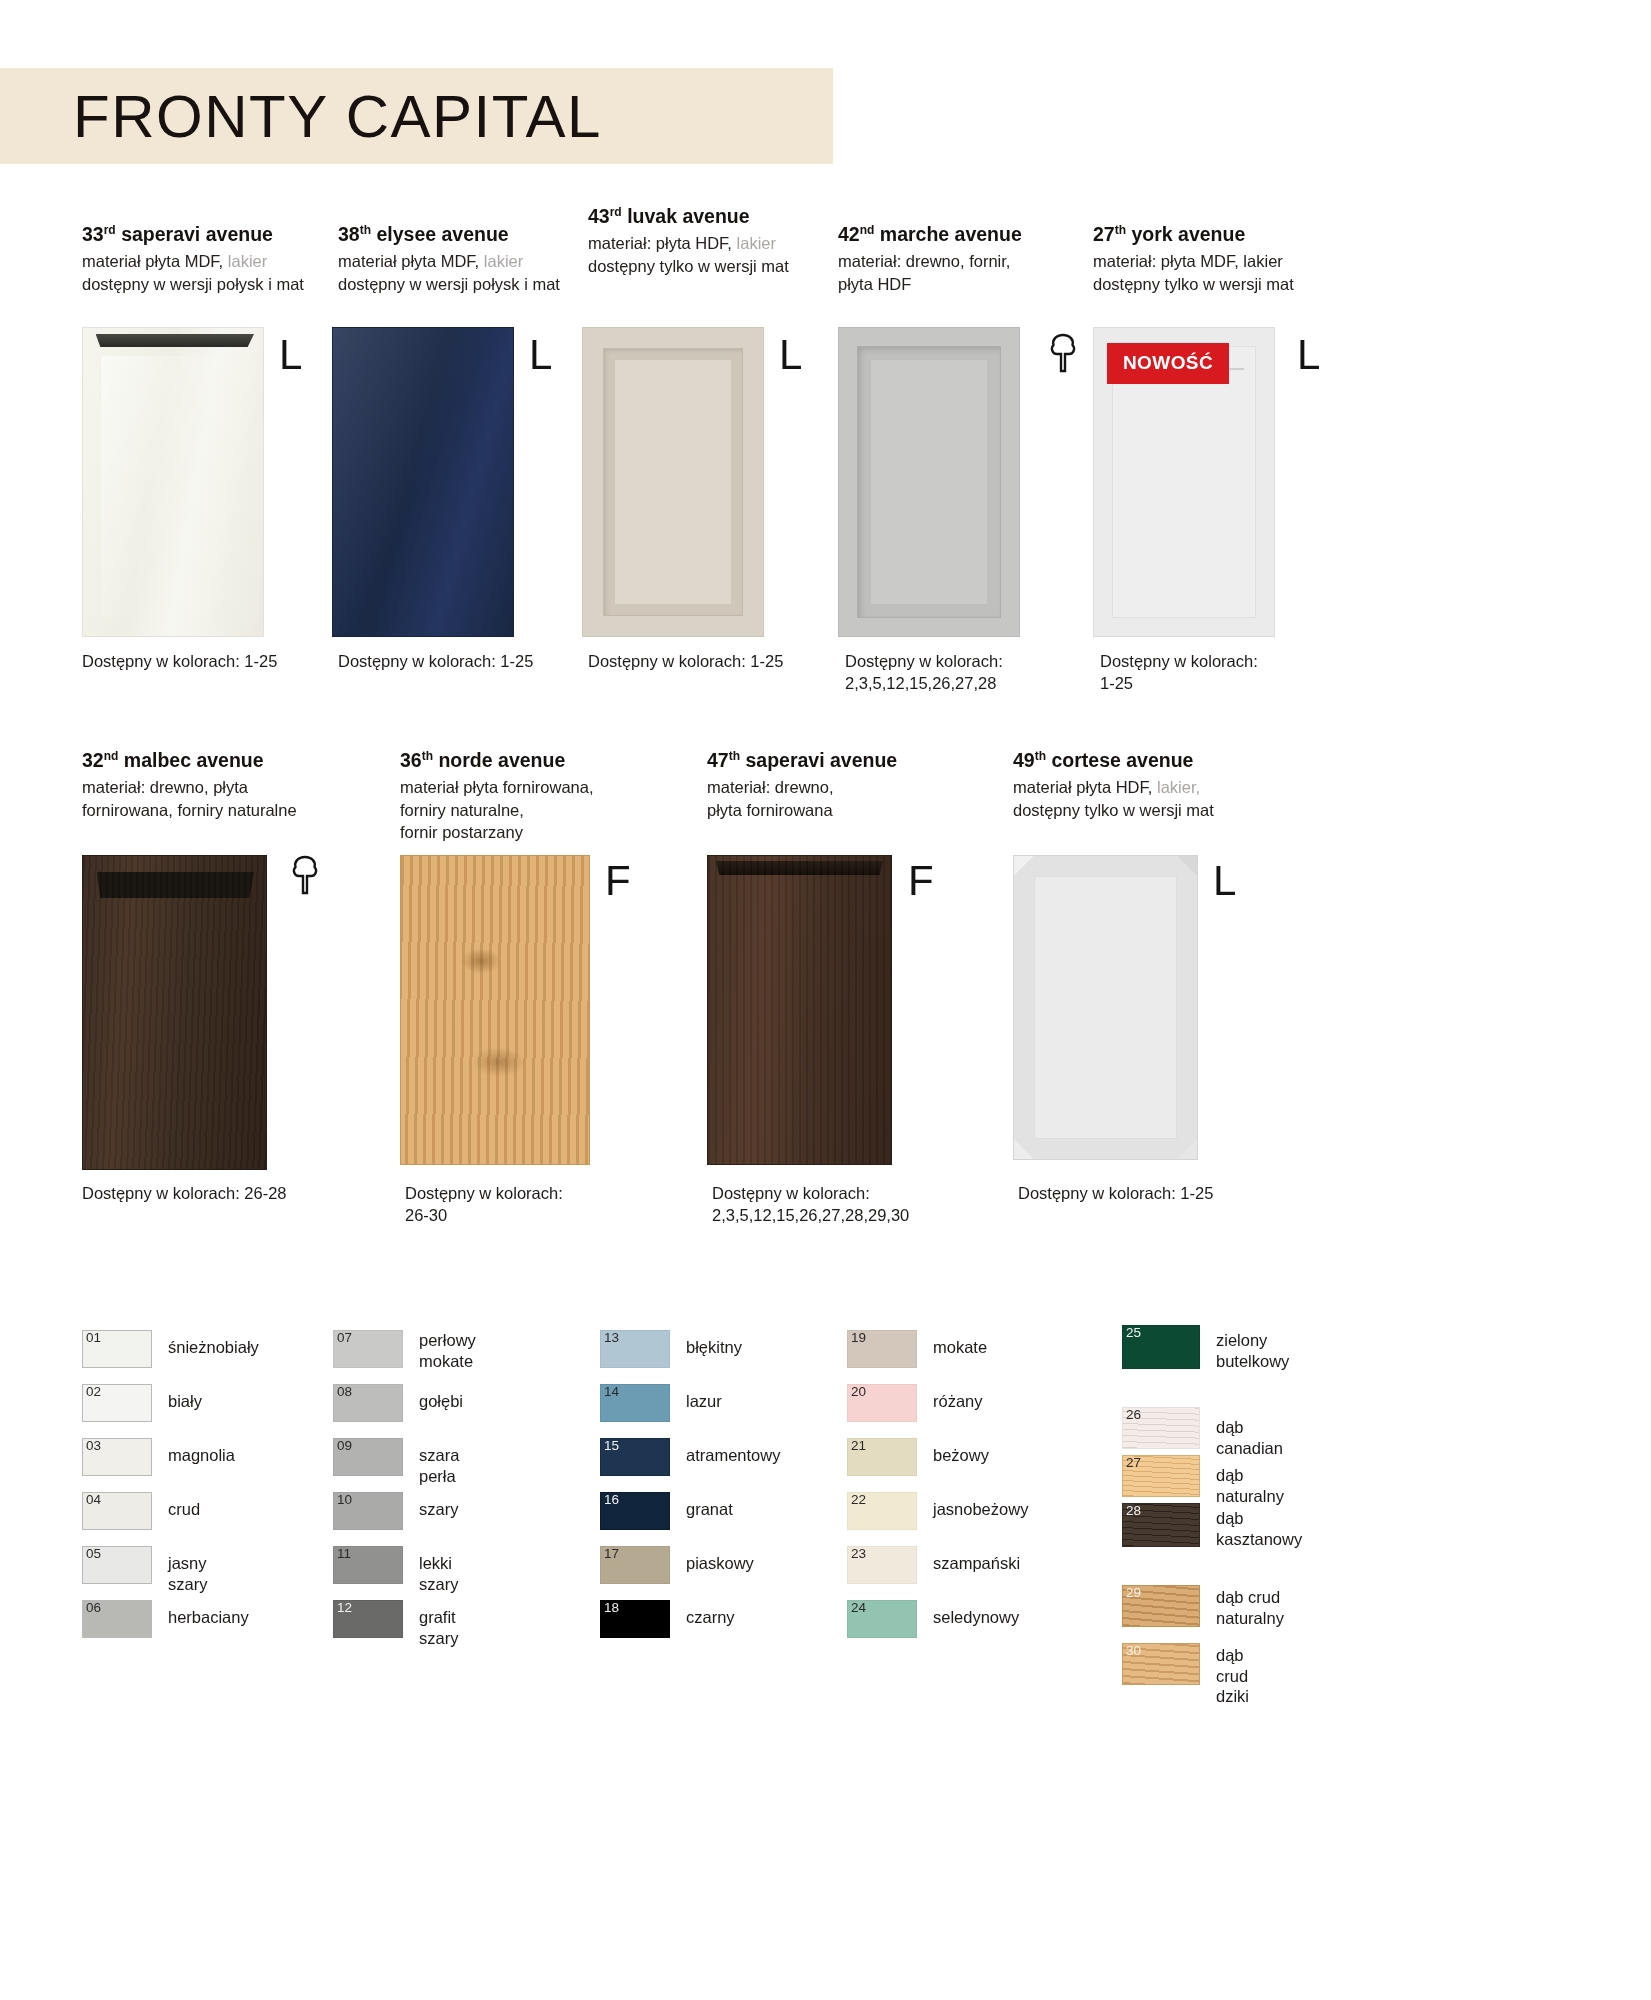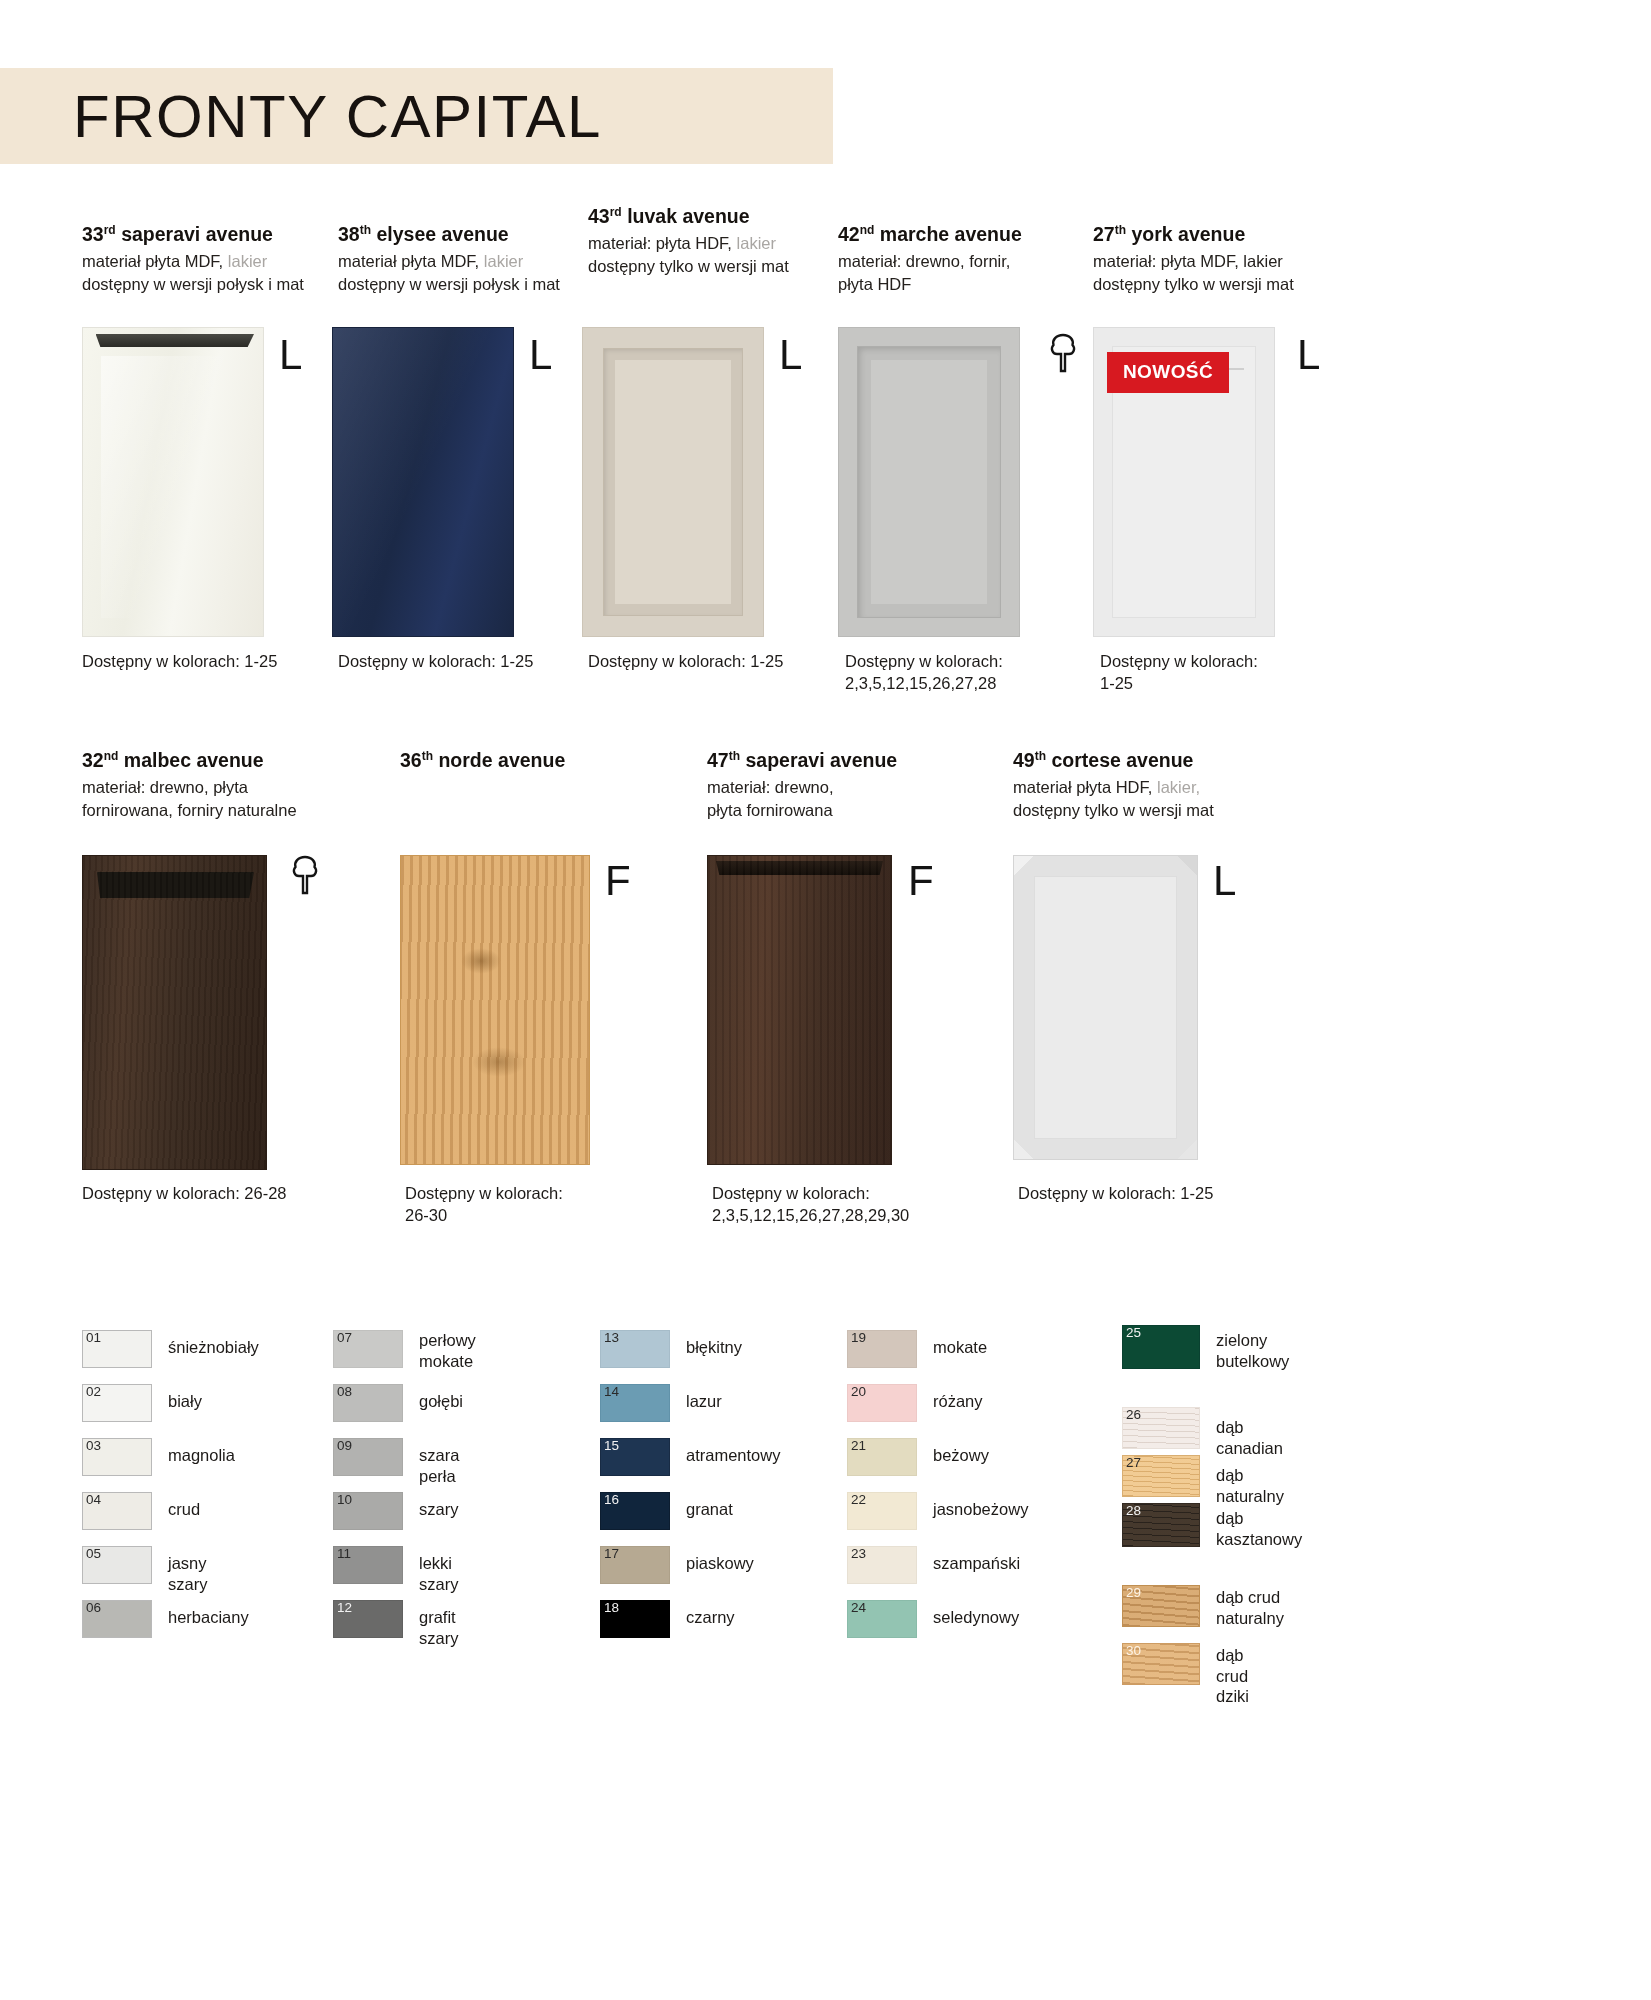--- a/index.html
+++ b/index.html
@@ -216,21 +216,21 @@
     </svg>
   </div>
 
   <div class="door-wrap" style="left:1093px; top:327px;">
     <div class="door" style="width:182px;height:310px;background:#ebebeb;border:1px solid #dcdcdc;">
       <div style="position:absolute;left:18px;right:18px;top:18px;bottom:18px;
            background:#eeeeee;box-shadow:inset 0 0 0 1px #e0e0e0;"></div>
       <div style="position:absolute;left:30px;right:30px;top:40px;height:2px;background:#cfcfcf;"></div>
     </div>
   </div>
-  <div class="nowosc" style="left:1107px; top:352px;">NOWOŚĆ</div>
+  <div class="nowosc" style="left:1107px; top:343px;">NOWOŚĆ</div>
   <div class="badge-letter" style="left:1297px; top:334px;">L</div>
 
   <div class="avail" style="left:82px;  top:650px; width:240px;">Dostępny w kolorach: 1-25</div>
   <div class="avail" style="left:338px; top:650px; width:240px;">Dostępny w kolorach: 1-25</div>
   <div class="avail" style="left:588px; top:650px; width:240px;">Dostępny w kolorach: 1-25</div>
   <div class="avail" style="left:845px; top:650px; width:250px;">Dostępny w kolorach:
 2,3,5,12,15,26,27,28</div>
   <div class="avail" style="left:1100px;top:650px; width:250px;">Dostępny w kolorach:
 1-25</div>
 
@@ -240,20 +240,25 @@
     </div>
     <div class="prod-desc">
       <span>materiał: drewno, płyta</span><br>
       <span>fornirowana, forniry naturalne</span>
     </div>
   </div>
 
   <div class="prod" style="left:400px; top:748px; width:260px;">
     <div class="prod-title">
       <b>36</b><sup>th</sup> <span>norde avenue</span>
+    </div>
+    <div class="prod-desc">
+      <span>materiał płyta fornirowana,</span><br>
+      <span>forniry naturalne,</span><br>
+      <span>fornir postarzany</span>
     </div>
   </div>
 
   <div class="prod" style="left:707px; top:748px; width:250px;">
     <div class="prod-title">
       <b>47</b><sup>th</sup> <span>saperavi avenue</span>
     </div>
     <div class="prod-desc">
       <span>materiał: drewno,</span><br>
       <span>płyta fornirowana</span>

